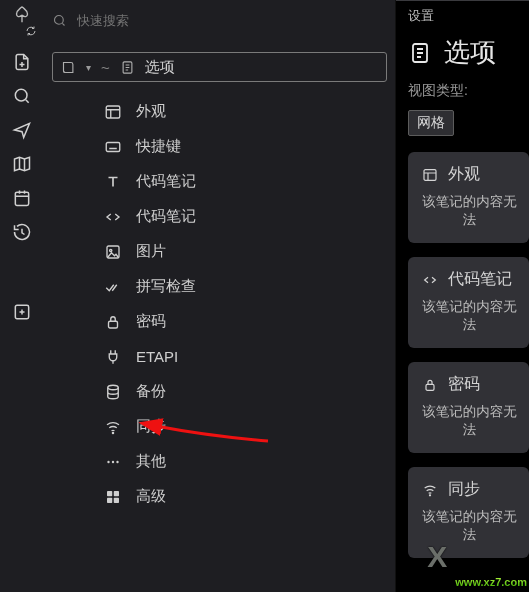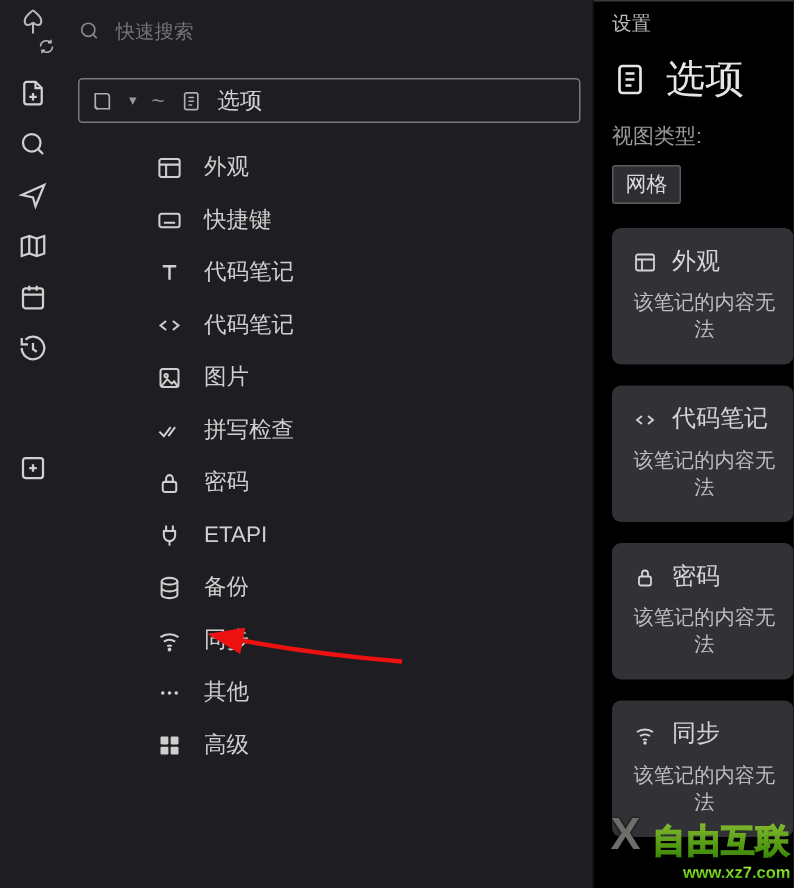--- a/index.html
+++ b/index.html
@@ -516,15 +516,14 @@
   <defs>
     <marker id="ah" markerWidth="10" markerHeight="10" refX="2" refY="3" orient="auto">
       <path d="M0,0 L0,6 L8,3 z" fill="#e11"></path>
     </marker>
   </defs>
   <path d="M130,55 Q70,50 18,40" stroke="#e11" stroke-width="3" fill="none" marker-end="url(#ah)"></path>
 </svg>
 
 <div class="watermark">
   <span class="wm-x">X</span>
-  <div class="wm-top">自由互联</div>
   <div class="wm-sub">www.xz7.com</div>
 </div>
 
 </body></html>

